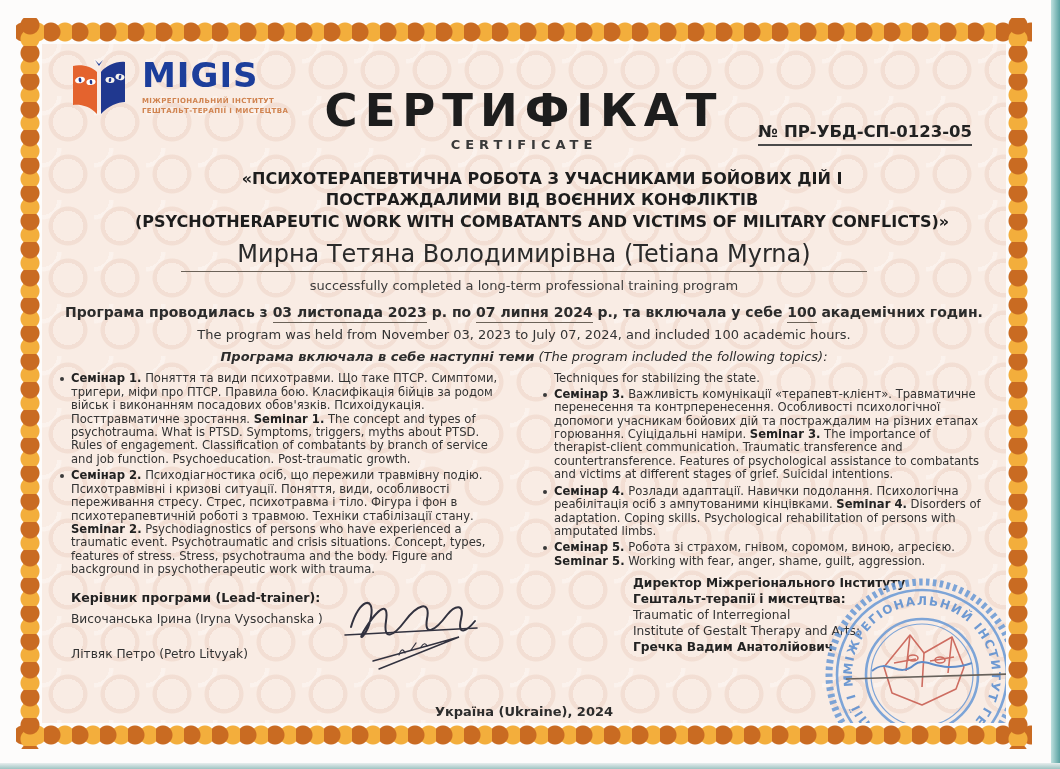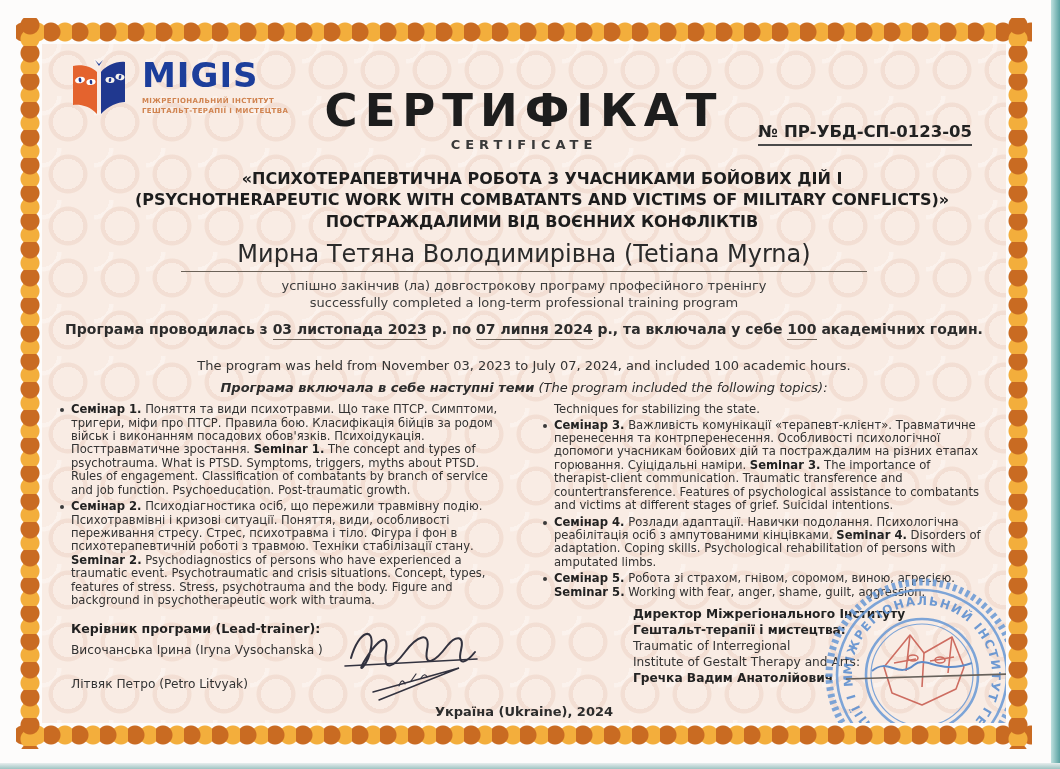--- a/index.html
+++ b/index.html
@@ -65,21 +65,21 @@
   
   .prog-title{margin-top:16px;text-align:center;font-weight:bold;font-size:16px;line-height:1.34;color:#1d1d1d;padding-left:36px;}
   .recipient{margin-top:8px;text-align:center;}
   .recipient-name{
     display:inline-block;font-size:24px;color:#2a2a2a;
     border-bottom:1.6px solid #6b6258;padding:0 56px 3px 56px;
   }
   .completion{margin-top:6px;text-align:center;font-size:13px;color:#3c3c3c;line-height:1.3;}
   .dates-ua{margin-top:9px;text-align:center;font-size:14px;font-weight:600;color:#2c2c2c;}
   .dates-ua .u{border-bottom:1.4px solid #6b6258;padding-bottom:2px;}
-  .dates-en{margin-top:21px;text-align:center;font-size:13px;color:#333;}
+  .dates-en{margin-top:7px;text-align:center;font-size:13px;color:#333;}
   .topics-head{margin-top:7px;text-align:center;font-size:13px;color:#2c2c2c;font-style:italic;}
   .topics-head b{font-weight:bold;}
 
   
   .columns{display:flex;gap:34px;padding:0 16px;margin-top:8px;height:324px;overflow:hidden;}
   .col{flex:1;font-size:11.6px;line-height:1.16;color:#333;position:relative;}
   .topic{display:flex;margin-bottom:3px;}
   .dot{flex:none;width:4px;height:4px;border-radius:50%;background:#3a3a3a;margin:5px 7px 0 2px;}
   .topic-text b{font-weight:bold;color:#222;}
   .cont-line{margin-left:13px;margin-bottom:2px;}
@@ -139,29 +139,28 @@
     <div class="head">
       <div class="cert-title">СЕРТИФІКАТ</div>
       <div class="cert-sub">CERTIFICATE</div>
     </div>
     <div class="cert-number">
       <span>№ ПР-УБД-СП-0123-05</span>
     </div>
 
     <div class="prog-title">
       <div>«ПСИХОТЕРАПЕВТИЧНА РОБОТА З УЧАСНИКАМИ БОЙОВИХ ДІЙ І</div>
+      <div>ПОСТРАЖДАЛИМИ ВІД ВОЄННИХ КОНФЛІКТІВ</div>
       <div>(PSYCHOTHERAPEUTIC WORK WITH COMBATANTS AND VICTIMS OF MILITARY CONFLICTS)»</div>
-      <div>ПОСТРАЖДАЛИМИ ВІД ВОЄННИХ КОНФЛІКТІВ</div>
     </div>
 
     <div class="recipient">
       <span class="recipient-name">Мирна Тетяна Володимирівна (Tetiana Myrna)</span>
     </div>
     <div class="completion">
-      <div>успішно закінчив (ла) довгострокову програму професійного тренінгу</div>
       <div>successfully completed a long-term professional training program</div>
     </div>
 
     <div class="dates-ua">
       <span>Програма проводилась з</span>
       <span class="u">03 листопада 2023</span>
       <span>р. по</span>
       <span class="u">07 липня 2024</span>
       <span>р., та включала у себе</span>
       <span class="u">100</span>

